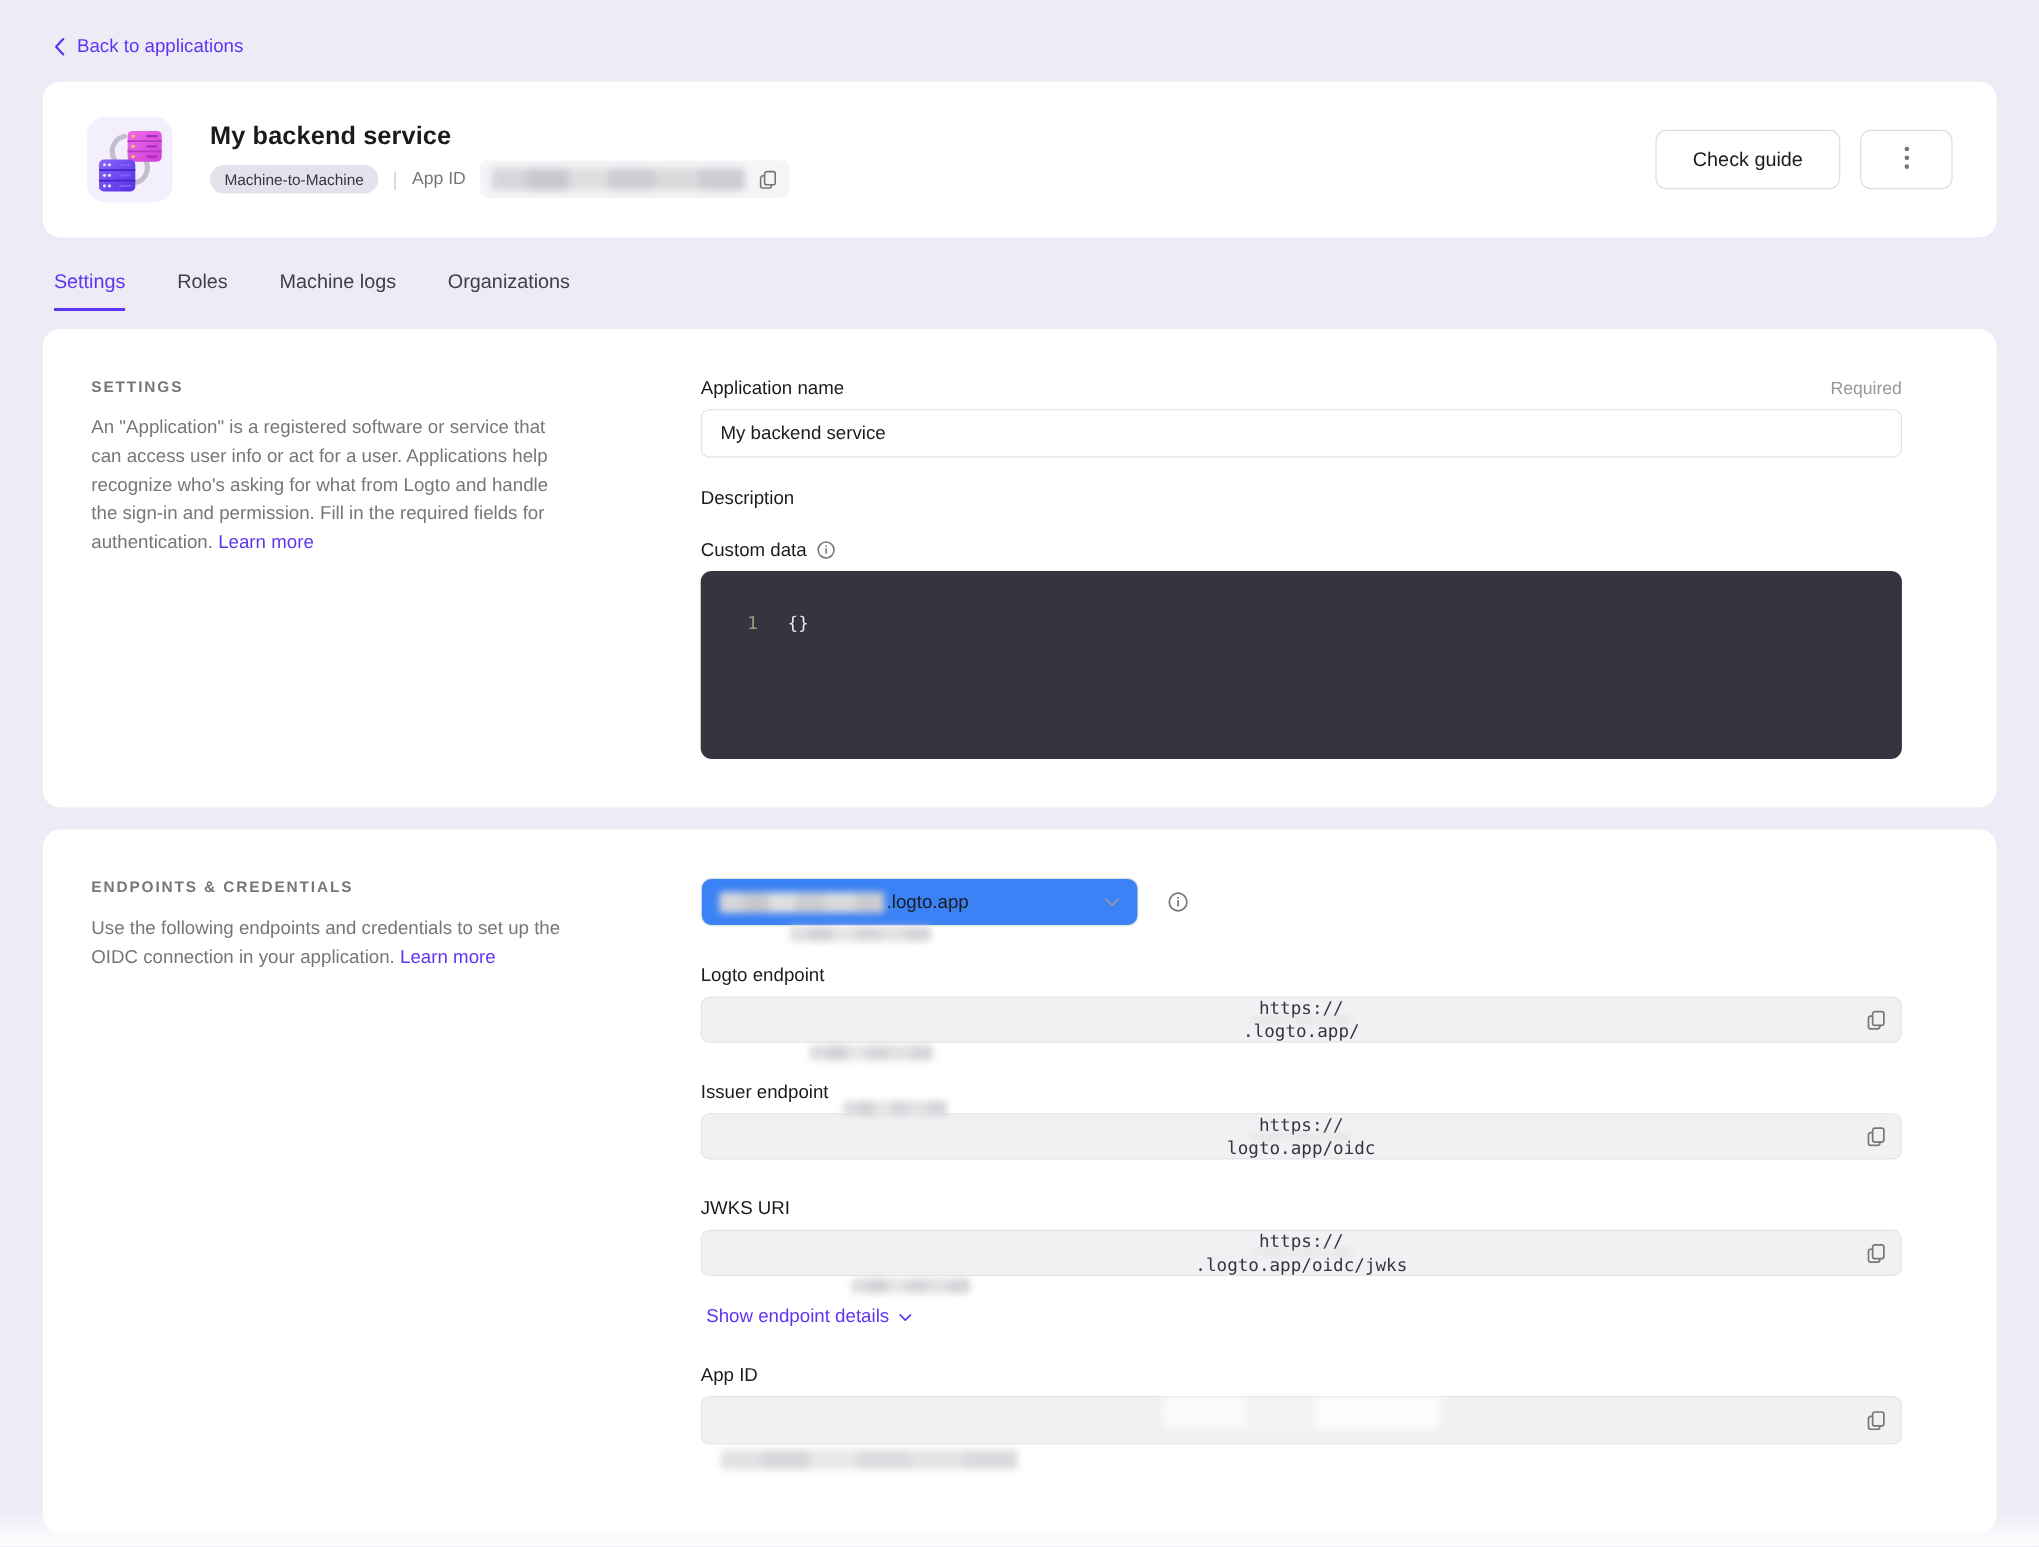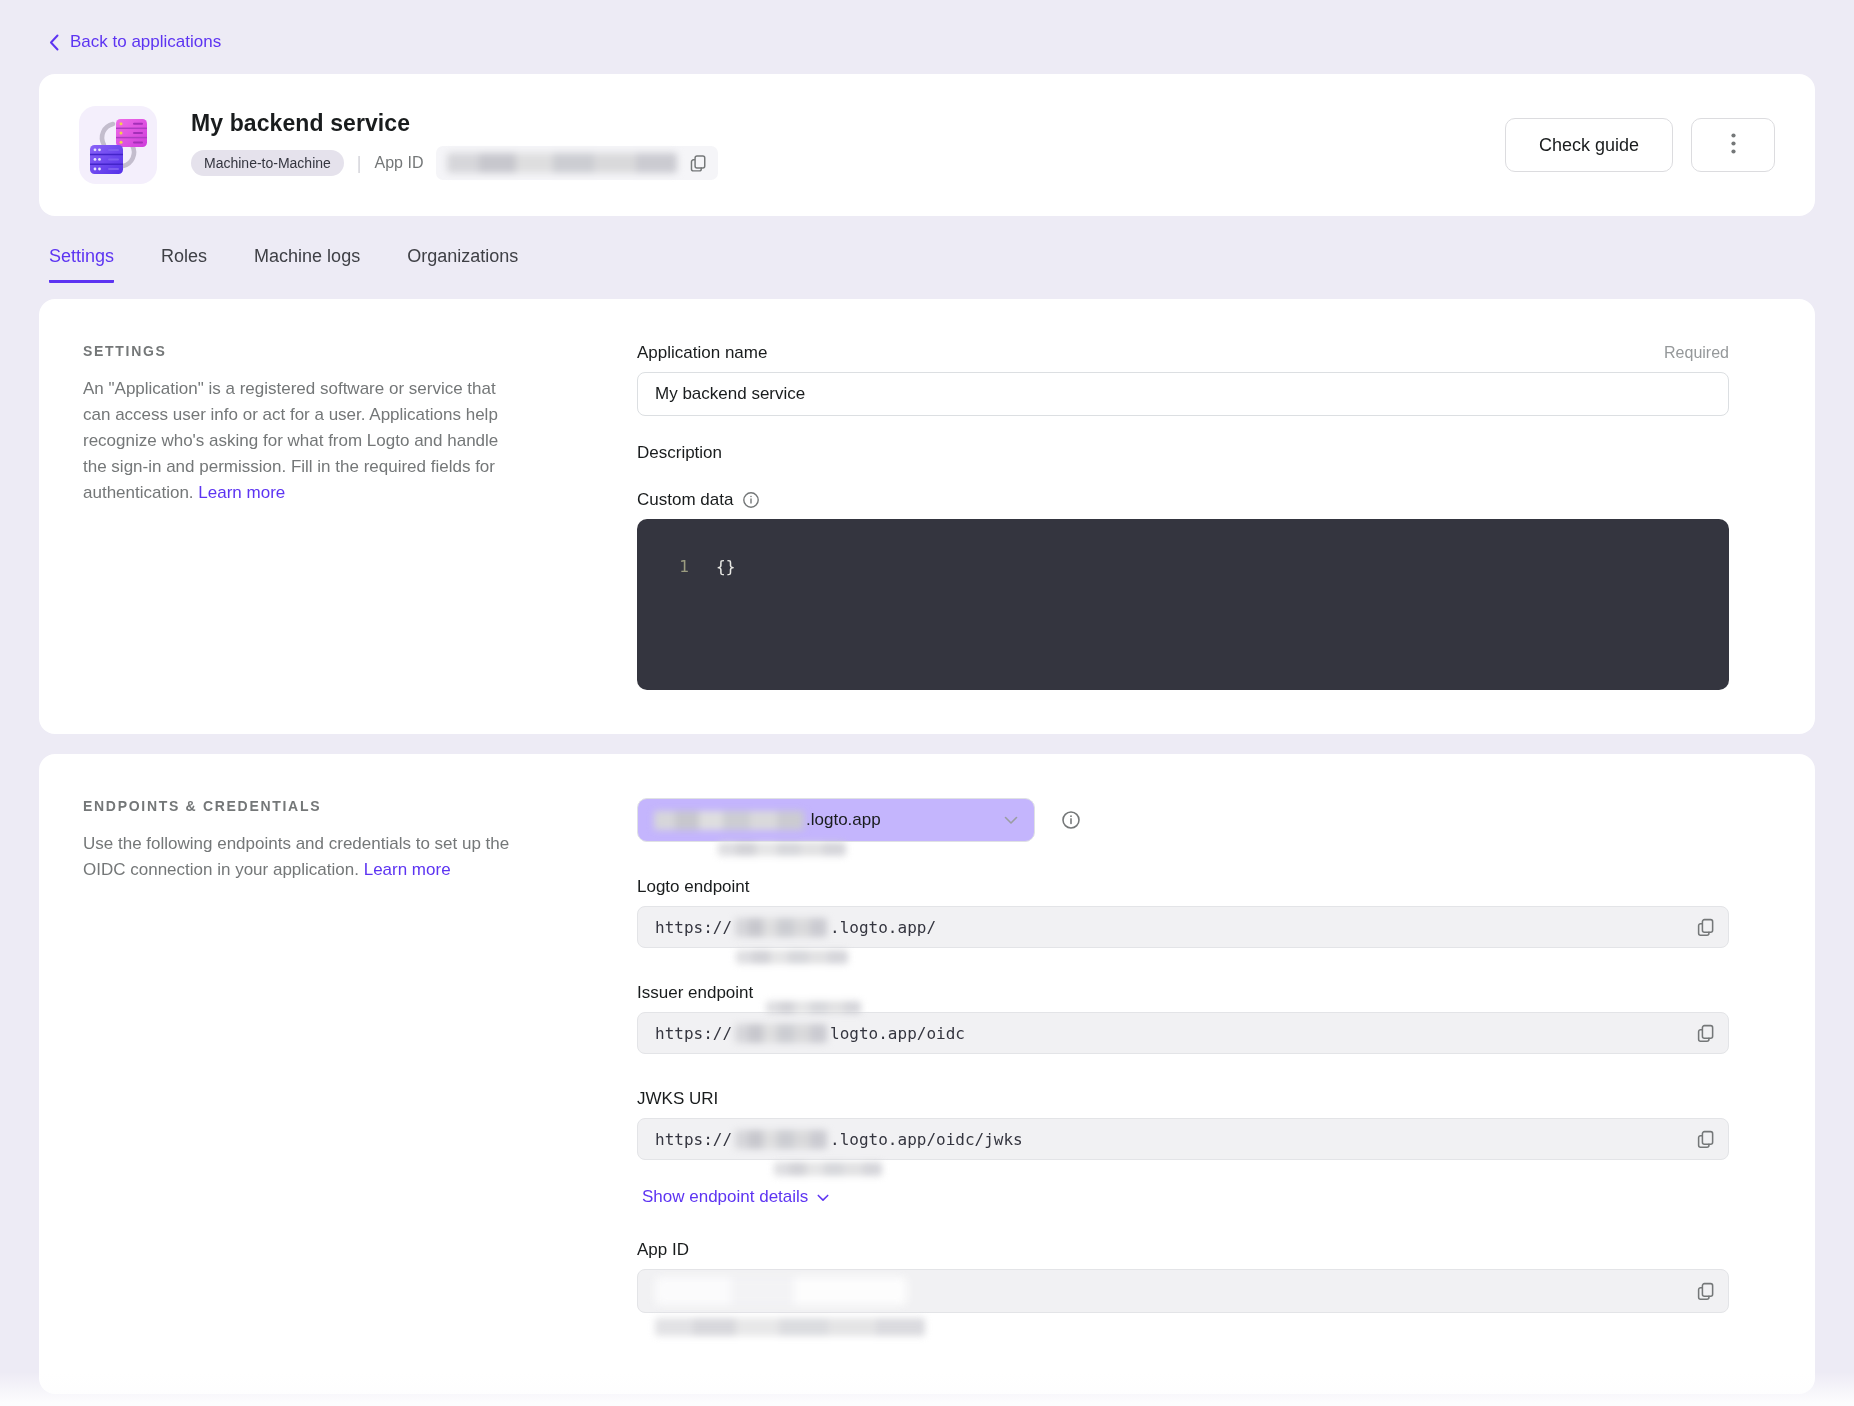--- a/index.html
+++ b/index.html
@@ -104,36 +104,37 @@
     font-family:"DejaVu Sans Mono", monospace; font-size:16px;
     display:flex; align-items:flex-start; cursor:text;
   }
   .code-line-no { width:52px; text-align:right; color:#9b9c80; flex:none; }
   .code-content { margin-left:27px; color:#e9e9e5; }
 
   
   .domain-row { display:flex; align-items:center; }
   .domain-select {
     width:398px; height:44px;
-    background:#c4b5fd; border:1px solid #dfe1e4; border-radius:10px;
+    background:#3b82f6; border:1px solid #dfe1e4; border-radius:10px;
     display:flex; align-items:center; padding:0 16px;
     font-size:17px; color:#191c1d; cursor:pointer; position:relative;
   }
   .domain-select .blur-chip { width:150px; height:19px; margin-right:2px; }
   .domain-select .chev { margin-left:auto; color:#9a9da1; }
   .smudge { position:absolute; pointer-events:none; }
   .domain-row .info-icon { margin-left:26px; }
 
   .endpoint-group { margin-top:35px; position:relative; }
   .readonly-field {
     margin-top:9px; height:42px;
     background:#f1f1f3; border:1px solid #e3e4e7; border-radius:8px;
     display:flex; align-items:center; padding:0 17px;
     font-family:"DejaVu Sans Mono", monospace; font-size:16px; color:#34353f;
     position:relative;
+    flex-direction:column;
   }
   .readonly-field .blur-chip { width:92px; height:19px; margin:0 3px; }
   .copy-btn { position:absolute; right:13px; top:50%; transform:translateY(-50%); }
 
   .show-details {
     margin:27px 0 0 5px;
     display:inline-flex; align-items:center; gap:9px;
     color:#5d34f2; font-size:17px; font-weight:400; cursor:pointer;
   }
 

